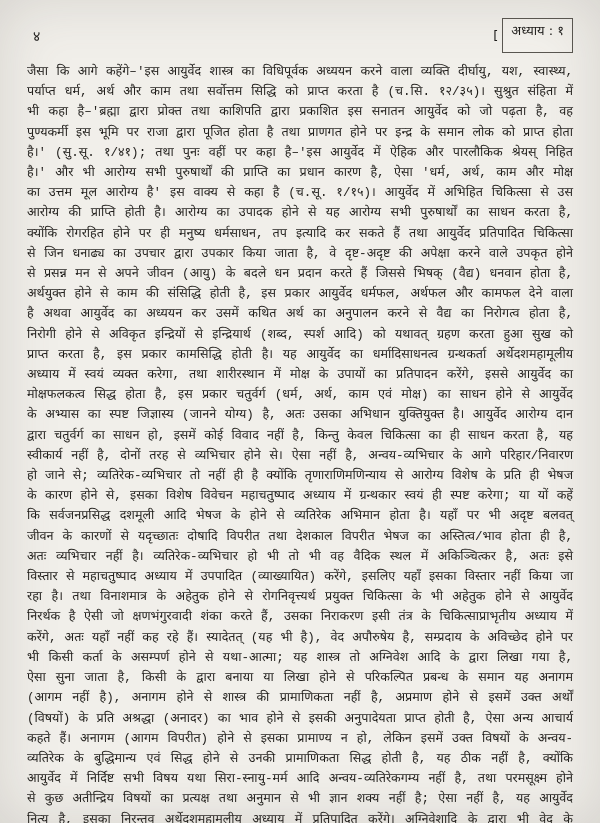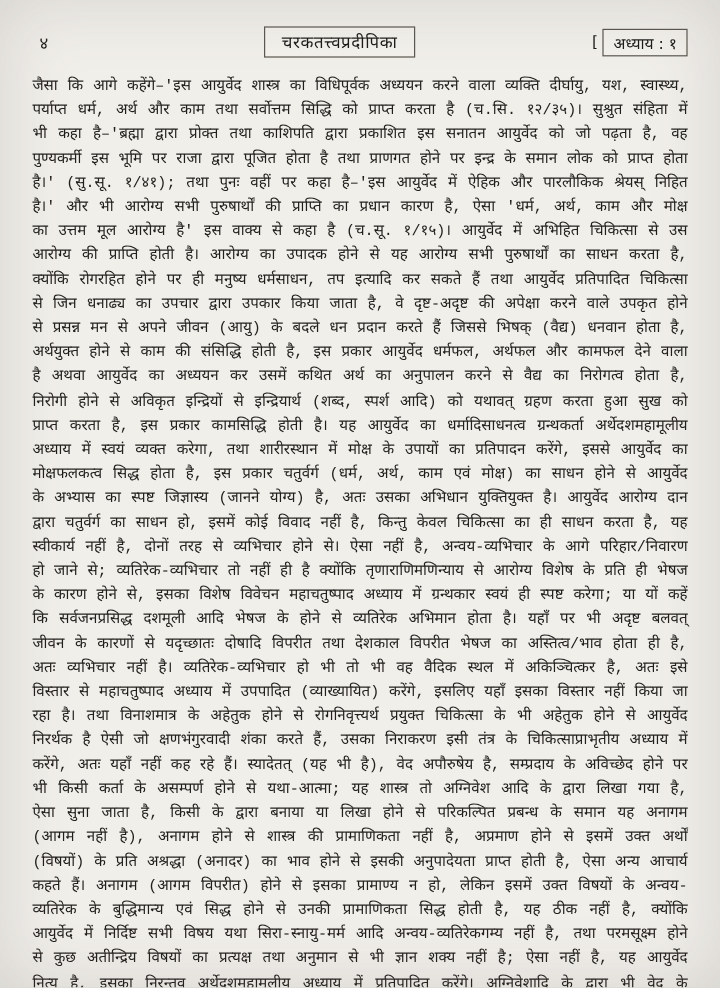--- a/index.html
+++ b/index.html
@@ -51,21 +51,21 @@
   .chapter-area {
     width: 110px;
     display: flex;
     align-items: center;
     justify-content: flex-end;
     gap: 4px;
     font-size: 13px;
   }
   .chapter-box {
     border: 1px solid #5a5751;
-    padding: 2px 8px 1px 8px;
+    padding: 2px 8px 13px 8px;
     background: #f3f1ec;
     white-space: nowrap;
   }
   .body-text {
     font-size: 12.6px;
     line-height: 20.2px;
     text-align: justify;
     text-justify: inter-word;
     color: #211f1c;
     word-spacing: 0.5px;
@@ -73,21 +73,20 @@
   }
 </style>
 </head>
 <body>
 
 <div class="page">
 
   <div class="header">
     <div class="page-num">४</div>
 
-    <div class="title-box">चरकतत्त्वप्रदीपिका</div>
 
     <div class="chapter-area">
       <span>[</span>
       <span class="chapter-box">अध्याय : १</span>
     </div>
   </div>
 
   <div class="body-text">जैसा कि आगे कहेंगे–'इस आयुर्वेद शास्त्र का विधिपूर्वक अध्ययन करने वाला व्यक्ति दीर्घायु, यश, स्वास्थ्य, पर्याप्त धर्म, अर्थ और काम तथा सर्वोत्तम सिद्धि को प्राप्त करता है (च.सि. १२/३५)। सुश्रुत संहिता में भी कहा है–'ब्रह्मा द्वारा प्रोक्त तथा काशिपति द्वारा प्रकाशित इस सनातन आयुर्वेद को जो पढ़ता है, वह पुण्यकर्मी इस भूमि पर राजा द्वारा पूजित होता है तथा प्राणगत होने पर इन्द्र के समान लोक को प्राप्त होता है।' (सु.सू. १/४१); तथा पुनः वहीं पर कहा है–'इस आयुर्वेद में ऐहिक और पारलौकिक श्रेयस् निहित है।' और भी आरोग्य सभी पुरुषार्थों की प्राप्ति का प्रधान कारण है, ऐसा 'धर्म, अर्थ, काम और मोक्ष का उत्तम मूल आरोग्य है' इस वाक्य से कहा है (च.सू. १/१५)। आयुर्वेद में अभिहित चिकित्सा से उस आरोग्य की प्राप्ति होती है। आरोग्य का उपादक होने से यह आरोग्य सभी पुरुषार्थों का साधन करता है, क्योंकि रोगरहित होने पर ही मनुष्य धर्मसाधन, तप इत्यादि कर सकते हैं तथा आयुर्वेद प्रतिपादित चिकित्सा से जिन धनाढ्य का उपचार द्वारा उपकार किया जाता है, वे दृष्ट-अदृष्ट की अपेक्षा करने वाले उपकृत होने से प्रसन्न मन से अपने जीवन (आयु) के बदले धन प्रदान करते हैं जिससे भिषक् (वैद्य) धनवान होता है, अर्थयुक्त होने से काम की संसिद्धि होती है, इस प्रकार आयुर्वेद धर्मफल, अर्थफल और कामफल देने वाला है अथवा आयुर्वेद का अध्ययन कर उसमें कथित अर्थ का अनुपालन करने से वैद्य का निरोगत्व होता है, निरोगी होने से अविकृत इन्द्रियों से इन्द्रियार्थ (शब्द, स्पर्श आदि) को यथावत् ग्रहण करता हुआ सुख को प्राप्त करता है, इस प्रकार कामसिद्धि होती है। यह आयुर्वेद का धर्मादिसाधनत्व ग्रन्थकर्ता अर्थेदशमहामूलीय अध्याय में स्वयं व्यक्त करेगा, तथा शारीरस्थान में मोक्ष के उपायों का प्रतिपादन करेंगे, इससे आयुर्वेद का मोक्षफलकत्व सिद्ध होता है, इस प्रकार चतुर्वर्ग (धर्म, अर्थ, काम एवं मोक्ष) का साधन होने से आयुर्वेद के अभ्यास का स्पष्ट जिज्ञास्य (जानने योग्य) है, अतः उसका अभिधान युक्तियुक्त है। आयुर्वेद आरोग्य दान द्वारा चतुर्वर्ग का साधन हो, इसमें कोई विवाद नहीं है, किन्तु केवल चिकित्सा का ही साधन करता है, यह स्वीकार्य नहीं है, दोनों तरह से व्यभिचार होने से। ऐसा नहीं है, अन्वय-व्यभिचार के आगे परिहार/निवारण हो जाने से; व्यतिरेक-व्यभिचार तो नहीं ही है क्योंकि तृणाराणिमणिन्याय से आरोग्य विशेष के प्रति ही भेषज के कारण होने से, इसका विशेष विवेचन महाचतुष्पाद अध्याय में ग्रन्थकार स्वयं ही स्पष्ट करेगा; या यों कहें कि सर्वजनप्रसिद्ध दशमूली आदि भेषज के होने से व्यतिरेक अभिमान होता है। यहाँ पर भी अदृष्ट बलवत् जीवन के कारणों से यदृच्छातः दोषादि विपरीत तथा देशकाल विपरीत भेषज का अस्तित्व/भाव होता ही है, अतः व्यभिचार नहीं है। व्यतिरेक-व्यभिचार हो भी तो भी वह वैदिक स्थल में अकिञ्चित्कर है, अतः इसे विस्तार से महाचतुष्पाद अध्याय में उपपादित (व्याख्यायित) करेंगे, इसलिए यहाँ इसका विस्तार नहीं किया जा रहा है। तथा विनाशमात्र के अहेतुक होने से रोगनिवृत्त्यर्थ प्रयुक्त चिकित्सा के भी अहेतुक होने से आयुर्वेद निरर्थक है ऐसी जो क्षणभंगुरवादी शंका करते हैं, उसका निराकरण इसी तंत्र के चिकित्साप्राभृतीय अध्याय में करेंगे, अतः यहाँ नहीं कह रहे हैं। स्यादेतत् (यह भी है), वेद अपौरुषेय है, सम्प्रदाय के अविच्छेद होने पर भी किसी कर्ता के असम्पर्ण होने से यथा-आत्मा; यह शास्त्र तो अग्निवेश आदि के द्वारा लिखा गया है, ऐसा सुना जाता है, किसी के द्वारा बनाया या लिखा होने से परिकल्पित प्रबन्ध के समान यह अनागम (आगम नहीं है), अनागम होने से शास्त्र की प्रामाणिकता नहीं है, अप्रमाण होने से इसमें उक्त अर्थों (विषयों) के प्रति अश्रद्धा (अनादर) का भाव होने से इसकी अनुपादेयता प्राप्त होती है, ऐसा अन्य आचार्य कहते हैं। अनागम (आगम विपरीत) होने से इसका प्रामाण्य न हो, लेकिन इसमें उक्त विषयों के अन्वय-व्यतिरेक के बुद्धिमान्य एवं सिद्ध होने से उनकी प्रामाणिकता सिद्ध होती है, यह ठीक नहीं है, क्योंकि आयुर्वेद में निर्दिष्ट सभी विषय यथा सिरा-स्नायु-मर्म आदि अन्वय-व्यतिरेकगम्य नहीं है, तथा परमसूक्ष्म होने से कुछ अतीन्द्रिय विषयों का प्रत्यक्ष तथा अनुमान से भी ज्ञान शक्य नहीं है; ऐसा नहीं है, यह आयुर्वेद नित्य है, इसका निरन्तव अर्थेदशमहामूलीय अध्याय में प्रतिपादित करेंगे। अग्निवेशादि के द्वारा भी वेद के वचनों को स्मृतिवचन की तरह पृथक् करके निबद्ध किया गया है, पूर्व में अविद्यमान विषयों की रचना नहीं की है, अतः यहाँ स्मृतिग्रन्थों की तरह वेदों के अर्थ से अभिन्न होने से इसका प्रामाण्य स्वीकार किया जाने योग्य है। यद्यपि ब्रह्मा आदि द्वारा प्रणीत तंत्रों की विद्यमानता होने पर भी उनके अतिविस्तृत, दुर्बिगम (समझने में कठिन) होने तथा वर्तमान समय में मनुष्यों की अल्प आयु एवं अल्प मेधा होने से उन विस्तृत तंत्रों में</div>
 
 </div>

